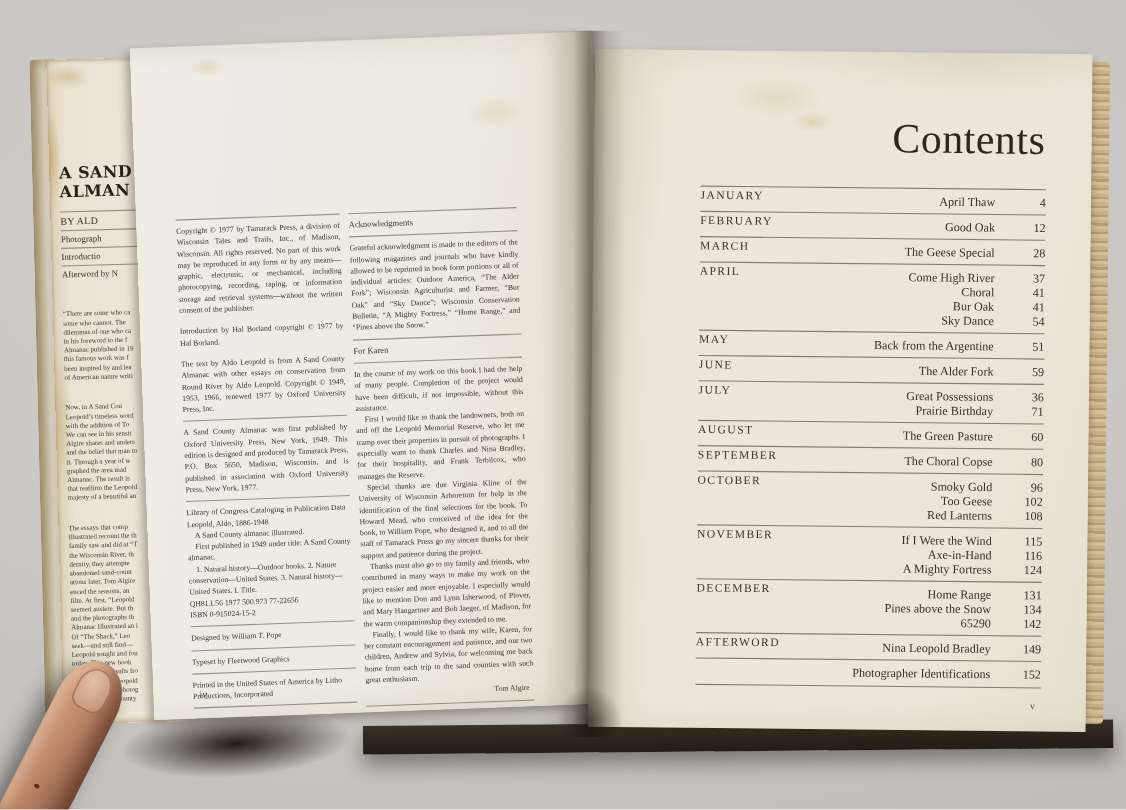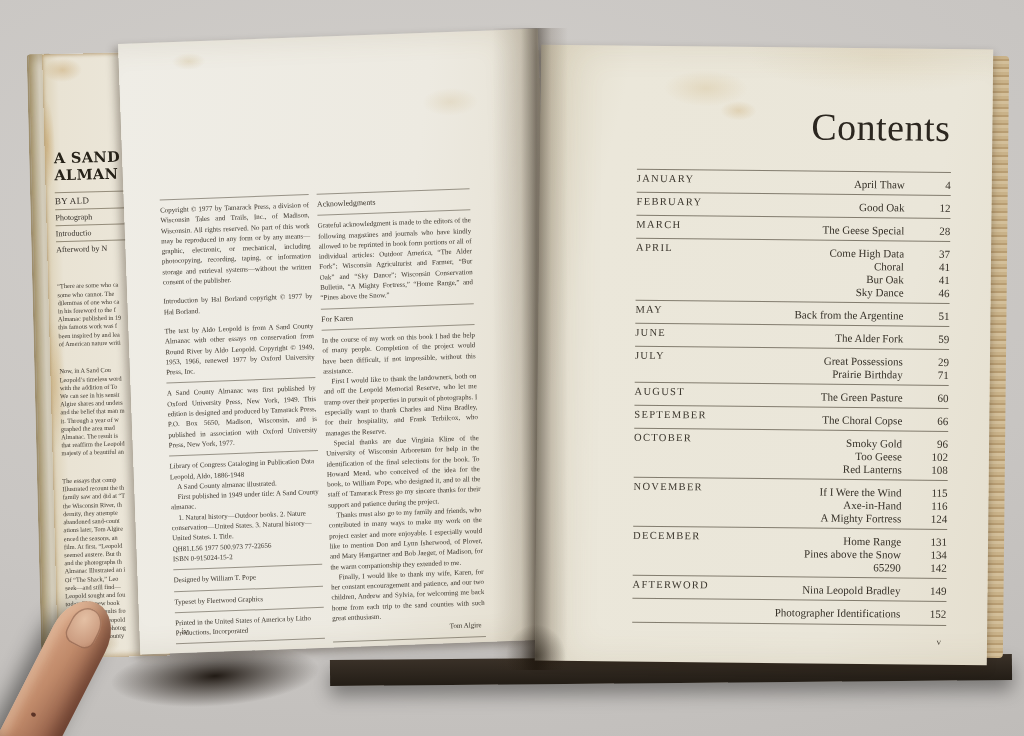--- a/index.html
+++ b/index.html
@@ -243,34 +243,34 @@
               <span class="toc-title">The Geese Special</span>
               <span class="toc-page">28</span>
             </div>
         </div>
       </div>
 
       <div class="toc-section">
         <div class="toc-month">APRIL</div>
         <div class="toc-entries">
           <div class="toc-row">
-              <span class="toc-title">Come High Data</span>
+              <span class="toc-title">Come High River</span>
               <span class="toc-page">37</span>
             </div>
           <div class="toc-row">
               <span class="toc-title">Choral</span>
               <span class="toc-page">41</span>
             </div>
           <div class="toc-row">
               <span class="toc-title">Bur Oak</span>
               <span class="toc-page">41</span>
             </div>
           <div class="toc-row">
               <span class="toc-title">Sky Dance</span>
-              <span class="toc-page">46</span>
+              <span class="toc-page">54</span>
             </div>
         </div>
       </div>
 
       <div class="toc-section">
         <div class="toc-month">MAY</div>
         <div class="toc-entries">
           <div class="toc-row">
               <span class="toc-title">Back from the Argentine</span>
               <span class="toc-page">51</span>
@@ -286,21 +286,21 @@
               <span class="toc-page">59</span>
             </div>
         </div>
       </div>
 
       <div class="toc-section">
         <div class="toc-month">JULY</div>
         <div class="toc-entries">
           <div class="toc-row">
               <span class="toc-title">Great Possessions</span>
-              <span class="toc-page">29</span>
+              <span class="toc-page">36</span>
             </div>
           <div class="toc-row">
               <span class="toc-title">Prairie Birthday</span>
               <span class="toc-page">71</span>
             </div>
         </div>
       </div>
 
       <div class="toc-section">
         <div class="toc-month">AUGUST</div>
@@ -310,21 +310,21 @@
               <span class="toc-page">60</span>
             </div>
         </div>
       </div>
 
       <div class="toc-section">
         <div class="toc-month">SEPTEMBER</div>
         <div class="toc-entries">
           <div class="toc-row">
               <span class="toc-title">The Choral Copse</span>
-              <span class="toc-page">66</span>
+              <span class="toc-page">80</span>
             </div>
         </div>
       </div>
 
       <div class="toc-section">
         <div class="toc-month">OCTOBER</div>
         <div class="toc-entries">
           <div class="toc-row">
               <span class="toc-title">Smoky Gold</span>
               <span class="toc-page">96</span>

